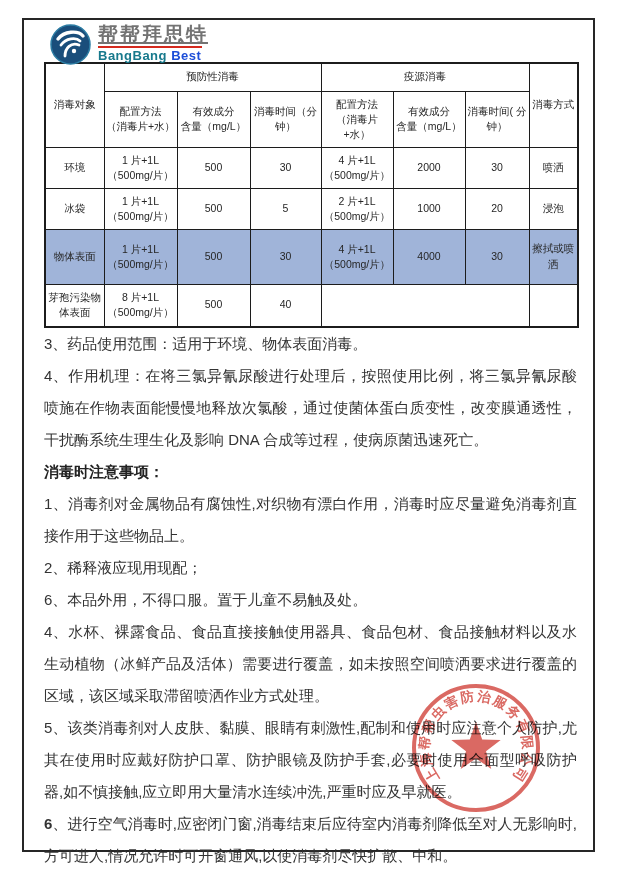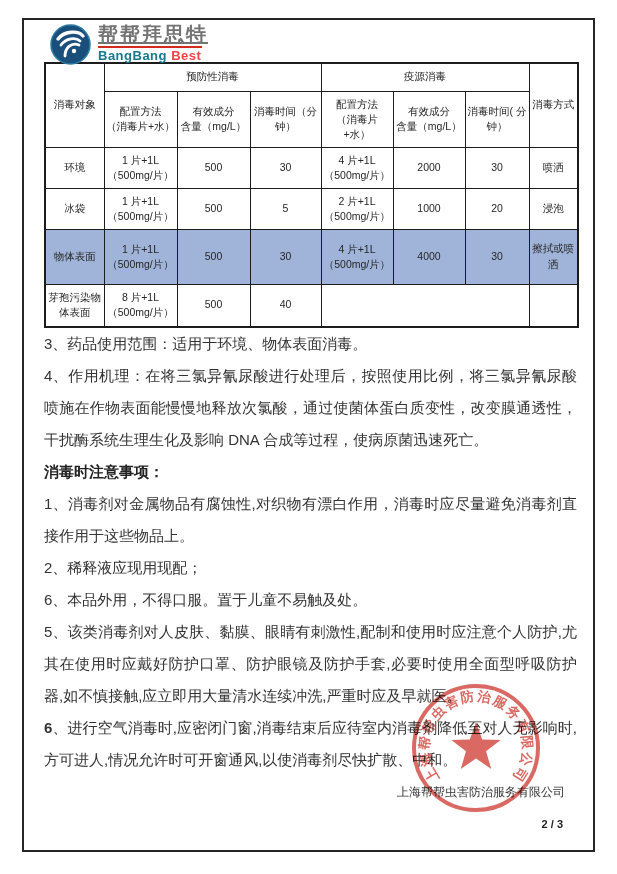--- a/index.html
+++ b/index.html
@@ -6,21 +6,21 @@
   .page{position:relative;width:617px;height:874px;background:#ffffff;overflow:hidden;
         font-family:"Liberation Sans","DejaVu Sans",sans-serif;color:#333;}
   .frame{position:absolute;left:22px;top:18px;width:573px;height:834px;
          border:2px solid #262626;box-sizing:border-box;}
   
   .logo{position:absolute;left:50px;top:24px;display:flex;align-items:flex-start;gap:7px;z-index:3;}
   .logo-text{display:flex;flex-direction:column;}
   .logo-cn{font-size:20px;font-weight:bold;color:#737373;letter-spacing:2px;line-height:21px;text-decoration:underline;}
   .logo-rule{height:2px;background:#d42a1e;margin:1px 0 1px 0;width:104px;}
   .logo-en{font-size:13px;font-weight:bold;color:#17798c;line-height:14px;letter-spacing:0.5px;}
-  .logo-en .accent{color:#ef4444;}
+  .logo-en .accent{color:#1d4ed8;}
   
   .content{position:absolute;left:44px;top:62px;width:533px;z-index:1;}
   table.disinfect{width:533px;border-collapse:collapse;table-layout:fixed;
                   border:2px solid #1c1c1c;background:#fff;}
   table.disinfect td,table.disinfect th{border:1px solid #1c1c1c;text-align:center;
                   vertical-align:middle;font-size:10.5px;font-weight:normal;color:#262626;
                   padding:5px 1px;line-height:1.5;overflow:hidden;}
   th.group{font-weight:bold;font-size:11px;}
   tr.hl td{background:#a0b4d9;}
   .cell-2l div{line-height:15px;}
@@ -168,20 +168,21 @@
     </tbody>
       </table>
 
     <div class="text-body">
       <div class="para">3、药品使用范围：适用于环境、物体表面消毒。</div>
       <div class="para">4、作用机理：在将三氯异氰尿酸进行处理后，按照使用比例，将三氯异氰尿酸喷施在作物表面能慢慢地释放次氯酸，通过使菌体蛋白质变性，改变膜通透性，干扰酶系统生理生化及影响 DNA 合成等过程，使病原菌迅速死亡。</div>
       <div class="para bold">消毒时注意事项：</div>
       <div class="para">1、消毒剂对金属物品有腐蚀性,对织物有漂白作用，消毒时应尽量避免消毒剂直接作用于这些物品上。</div>
       <div class="para">2、稀释液应现用现配；</div>
       <div class="para">6、本品外用，不得口服。置于儿童不易触及处。</div>
+      <div class="para">4、水杯、裸露食品、食品直接接触使用器具、食品包材、食品接触材料以及水生动植物（冰鲜产品及活体）需要进行覆盖，如未按照空间喷洒要求进行覆盖的区域，该区域采取滞留喷洒作业方式处理。</div>
       <div class="para">5、该类消毒剂对人皮肤、黏膜、眼睛有刺激性,配制和使用时应注意个人防护,尤其在使用时应戴好防护口罩、防护眼镜及防护手套,必要时使用全面型呼吸防护器,如不慎接触,应立即用大量清水连续冲洗,严重时应及早就医。</div>
       <div class="para"><span class="num-bold">6</span><span>、进行空气消毒时,应密闭门窗,消毒结束后应待室内消毒剂降低至对人无影响时,方可进人,情况允许时可开窗通风,以使消毒剂尽快扩散、中和。</span></div>
       <div class="footer-company">上海帮帮虫害防治服务有限公司</div>
       <div class="footer-page">2 / 3</div>
     </div>
   </div>
 
   <div class="seal">
     <svg width="140" height="140" viewBox="0 0 140 140">
       <circle cx="70" cy="70" r="62" fill="none" stroke="#d24840" stroke-width="4"></circle>

